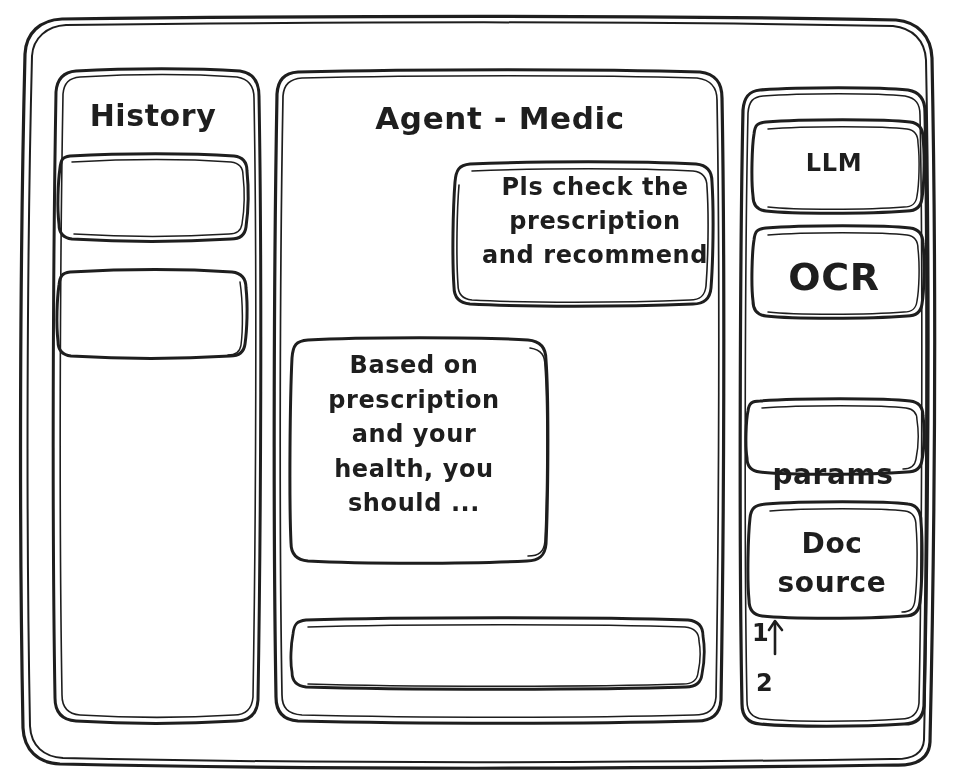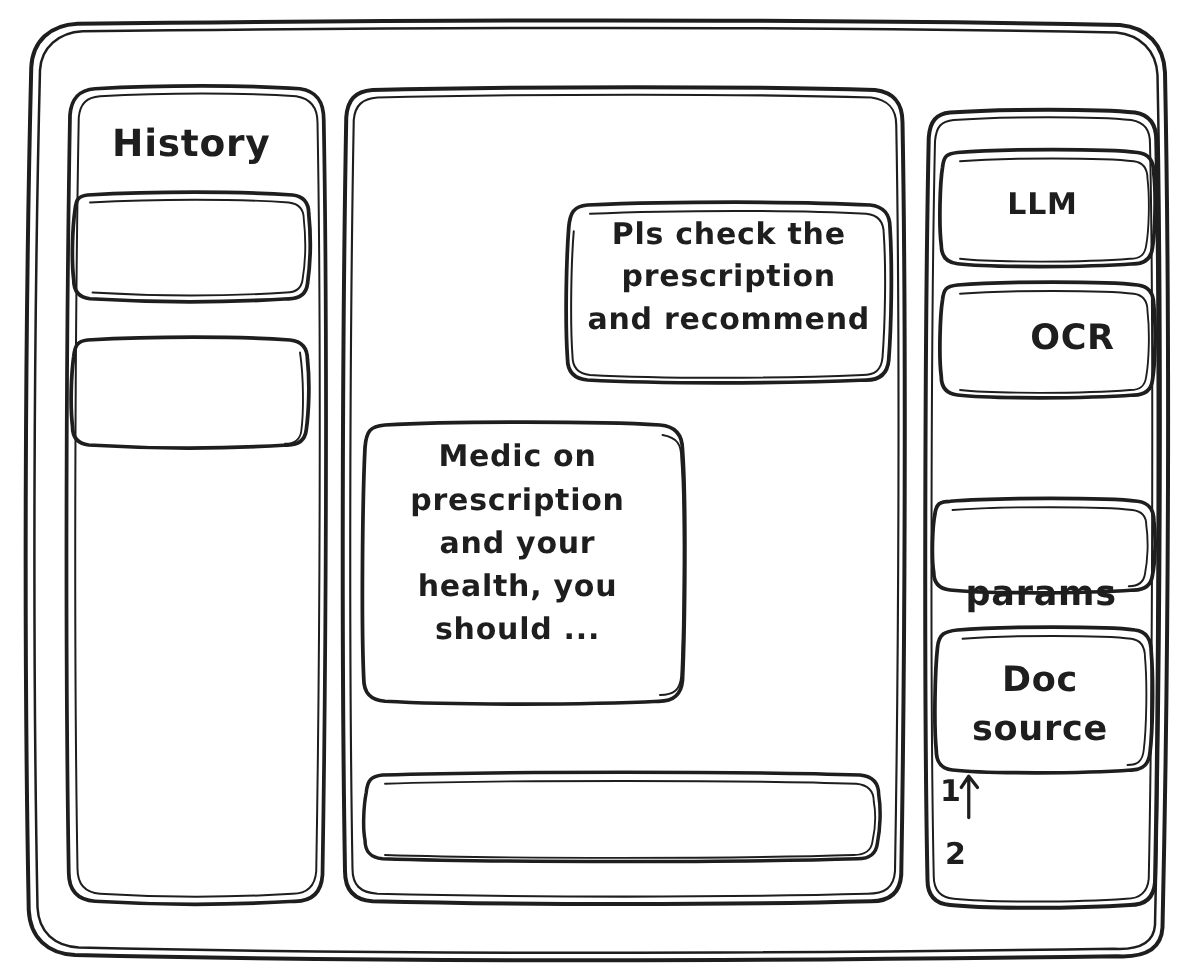--- a/index.html
+++ b/index.html
@@ -67,21 +67,21 @@
 
   
   .hist-card-label {
     font-size: 16px;
   }
   #hist-card-0 { left: 60px; top: 180px; width: 184px; }
   #hist-card-1 { left: 60px; top: 296px; width: 184px; }
 
   
   #user-bubble-text {
-    left: 456px;
+    left: 468px;
     top: 170px;
     width: 254px;
     font-size: 24px;
     line-height: 1.42;
   }
   #assistant-bubble-text {
     left: 298px;
     top: 348px;
     width: 232px;
     font-size: 24px;
@@ -92,21 +92,21 @@
   #composer-text {
     left: 302px;
     top: 645px;
     width: 384px;
     font-size: 17px;
     text-align: left;
   }
 
   
   #tool-llm    { left: 752px; top: 148px;  width: 164px; font-size: 24px; }
-  #tool-ocr    { left: 776px; top: 252px;  width: 164px; font-size: 28px; }
+  #tool-ocr    { left: 752px; top: 252px;  width: 164px; font-size: 38px; }
   #tool-params { left: 748px; top: 414px;  width: 170px; font-size: 28px; margin-top: 43px; }
   #tool-doc    { left: 752px; top: 525px;  width: 160px; font-size: 28px; line-height: 1.38; }
 
   .doc-ref {
     font-size: 24px;
     text-align: left;
   }
   #doc-ref-0 { left: 752px; top: 618px; width: 60px; }
   #doc-ref-1 { left: 756px; top: 668px; width: 60px; }
 </style>
@@ -337,26 +337,27 @@
       <path class="sk-stroke" stroke-width="2.6" d="M769 630 L 775 621 L 782 630"></path>
     </g>
   </svg>
 
   <div class="lyr hand" id="history-title">History</div>
 
   <div class="lyr hand hist-card-label" id="hist-card-0"></div>
 
   <div class="lyr hand hist-card-label" id="hist-card-1"></div>
 
+  <div class="lyr hand" id="agent-title">Agent - Medic</div>
 
   <div class="lyr hand" id="user-bubble-text">Pls check the
 prescription
 and recommend</div>
 
-  <div class="lyr hand" id="assistant-bubble-text">Medic on
+  <div class="lyr hand" id="assistant-bubble-text">Based on
 prescription
 and your
 health, you
 should ...</div>
 
   <div class="lyr hand" id="composer-text"></div>
 
   <div class="lyr hand" id="tool-llm">LLM</div>
 
   <div class="lyr hand" id="tool-ocr">OCR</div>

